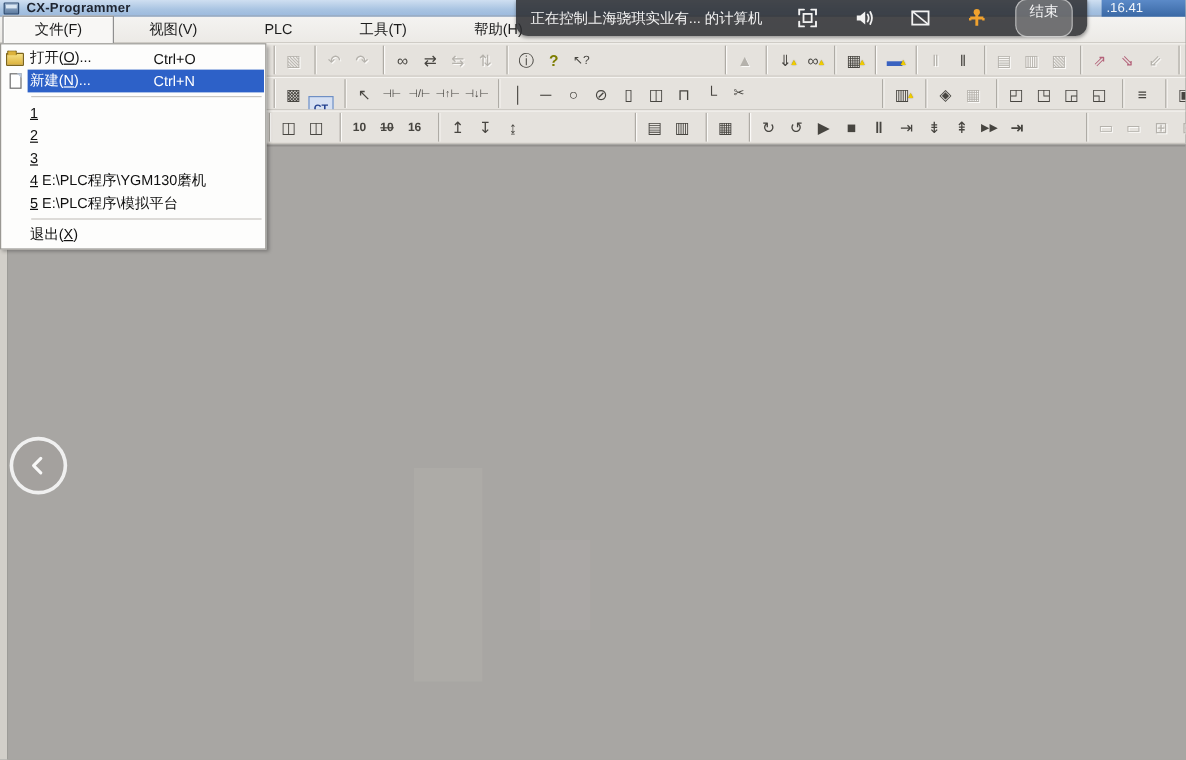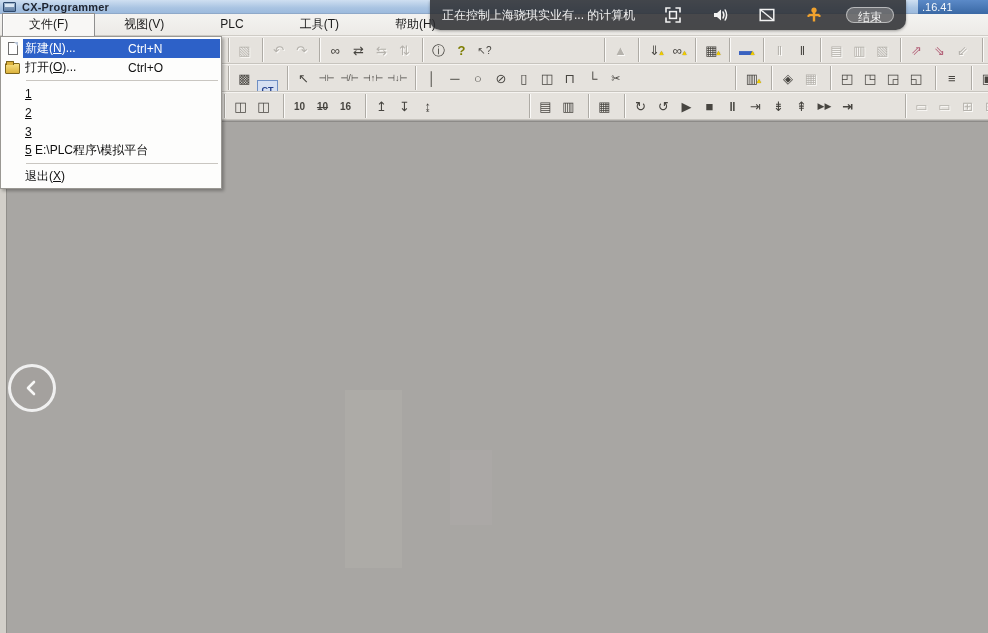--- a/index.html
+++ b/index.html
@@ -82,21 +82,21 @@
   .ico-open-folder::before { content:""; position:absolute; top:-3px; left:0; width:6px; height:3px;
     background:#dcb23c; border:1px solid #7d651c; border-bottom:none; border-radius:1px 1px 0 0; }
 
   
   #remote-banner { position:absolute; left:430px; top:0; width:476px; height:30px;
     background:rgba(43,44,48,.86); border-radius:0 0 10px 10px; z-index:40;
     display:flex; align-items:center; padding:0 12px 0 12px; box-shadow:0 1px 3px rgba(0,0,0,.35); }
   #remote-text { color:#f2f2f2; font-size:12px; white-space:nowrap;text-align:center; }
   .rb-icons { display:flex; align-items:center; gap:27px; margin-left:auto; margin-right:22px; }
   .rb-ic { width:20px; height:20px; display:block; }
-  #end-btn { height:16px; padding:0 11px; border-radius:10px; color:#f5f5f5; font-size:12px;
+  #end-btn { height:32px; padding:0 11px; border-radius:10px; color:#f5f5f5; font-size:12px;
     line-height:18px; background:rgba(165,165,165,.45); border:1px solid rgba(225,225,225,.65); }
 </style>
 </head>
 <body>
 
 <div id="stage">
 
   <div id="titlebar">
     <span id="app-icon"></span>
     <span id="title-text">CX-Programmer</span>
@@ -250,57 +250,64 @@
     <div class="ghost2"></div>
   </div>
 
   <div id="back-btn">
     <svg class="rb-ic" viewBox="0 0 20 20">
       <polyline points="12,4 6,10 12,16" fill="none" stroke="rgba(255,255,255,.92)" stroke-width="2.6" stroke-linecap="round" stroke-linejoin="round"></polyline>
     </svg>
   </div>
 
   <div id="file-menu">
+      <div class="menu-item">
+        <span class="mi-icon">
+          <span class="ico-open-folder"></span>
+        </span>
+        <span class="mi-body">
+          <span class="mi-label"><span>打开(</span><span class="mi-key">O</span><span>)...</span></span>
+          <span class="mi-shortcut">Ctrl+O</span>
+        </span>
+      </div>
       <div class="menu-item selected">
         <span class="mi-icon">
           <span class="ico-new-document"></span>
         </span>
         <span class="mi-body">
           <span class="mi-label"><span>新建(</span><span class="mi-key">N</span><span>)...</span></span>
           <span class="mi-shortcut">Ctrl+N</span>
         </span>
       </div>
-      <div class="menu-item">
-        <span class="mi-icon">
-          <span class="ico-open-folder"></span>
-        </span>
-        <span class="mi-body">
-          <span class="mi-label"><span>打开(</span><span class="mi-key">O</span><span>)...</span></span>
-          <span class="mi-shortcut">Ctrl+O</span>
-        </span>
-      </div>
       <div class="menu-sep"></div>
       <div class="menu-item">
         <span class="mi-icon"></span>
         <span class="mi-body">
           <span class="mi-label"><span></span><span class="mi-key">1</span><span></span></span>
           <span class="mi-shortcut"></span>
         </span>
       </div>
       <div class="menu-item">
         <span class="mi-icon"></span>
         <span class="mi-body">
           <span class="mi-label"><span></span><span class="mi-key">2</span><span></span></span>
           <span class="mi-shortcut"></span>
         </span>
       </div>
       <div class="menu-item">
         <span class="mi-icon"></span>
         <span class="mi-body">
           <span class="mi-label"><span></span><span class="mi-key">3</span><span></span></span>
+          <span class="mi-shortcut"></span>
+        </span>
+      </div>
+      <div class="menu-item">
+        <span class="mi-icon"></span>
+        <span class="mi-body">
+          <span class="mi-label"><span></span><span class="mi-key">4</span><span> E:\PLC程序\YGM130磨机</span></span>
           <span class="mi-shortcut"></span>
         </span>
       </div>
       <div class="menu-item">
         <span class="mi-icon"></span>
         <span class="mi-body">
           <span class="mi-label"><span></span><span class="mi-key">5</span><span> E:\PLC程序\模拟平台</span></span>
           <span class="mi-shortcut"></span>
         </span>
       </div>

